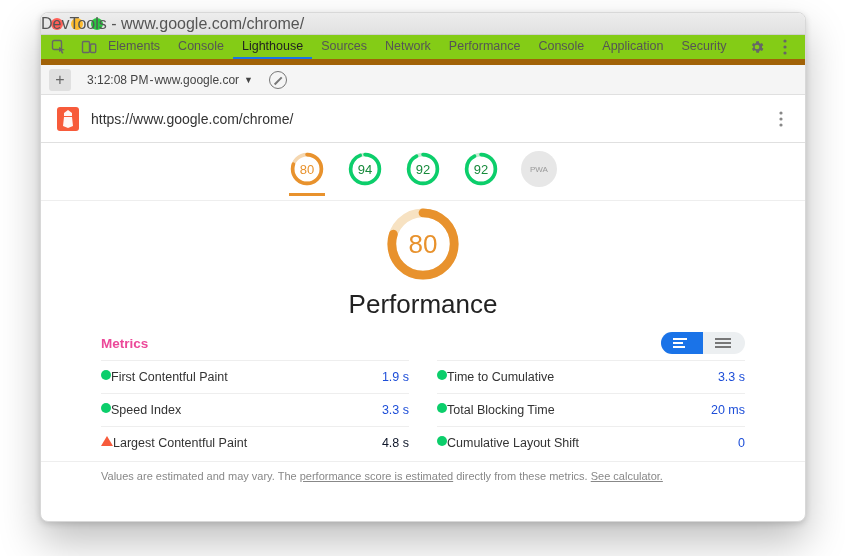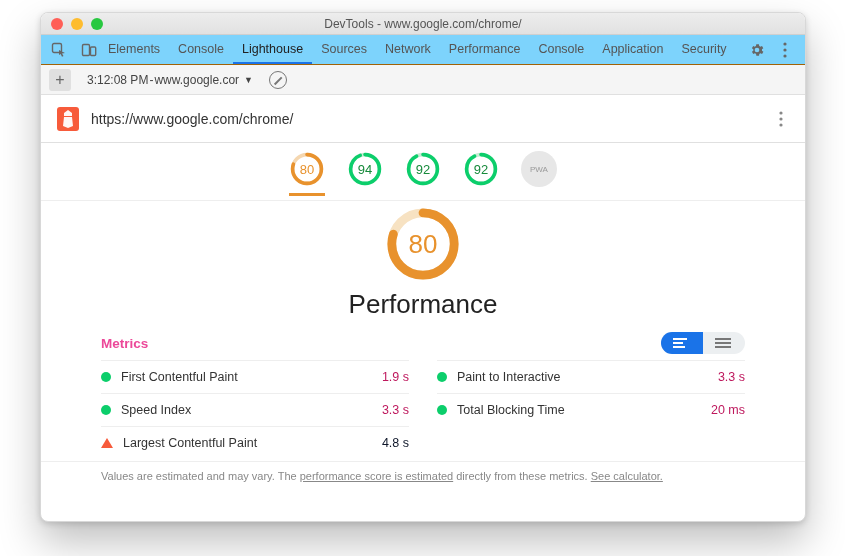--- a/index.html
+++ b/index.html
@@ -20,28 +20,28 @@
   
   .titlebar {
     height: 22px; background: linear-gradient(#ededed,#e1e1e1);
     border-bottom: 1px solid #cfcfcf;
     display: flex; align-items: center; position: relative;
   }
   .traffic { display: flex; gap: 8px; margin-left: 10px; }
   .tl-dot { width: 12px; height: 12px; border-radius: 6px; }
   .r { background:#ff5f57; } .y{background:#febc2e;} .g{background:#28c840;}
   .titlebar-title {
-    position: absolute; left: 0; right: 0; text-align: center;
-    font-size: 12px; color:#555;
+    position: absolute; left: 0; right: 0; text-align: left;
+    font-size: 16px; color:#555;
   }
 
   
   .tabsrow {
     height: 30px; display: flex; align-items: stretch;
-    background: #7dd3fc; border-bottom: 1px solid #a16207;
+    background: #84cc16; border-bottom: 6px solid #a16207;
     font-size: 12.5px; color:#555;
   }
   .tabs-left { display:flex; align-items:center; gap:10px; padding-left:8px;}
   .sq { width:20px; height:20px; display:flex; align-items:center; justify-content:center;}
   .tab { padding: 0 9px; display:flex; align-items:center; cursor:pointer; border-bottom:2px solid transparent;}
   .tab.active { color:#222; border-bottom:2px solid #1a73e8; }
   .tabsrow .spacer { flex:1; }
   .tabs-right { display:flex; align-items:center; gap:12px; padding-right:12px;}
   .gear, .vdots { width:16px; height:16px; display:flex; align-items:center; justify-content:center; color:#666;}
 
@@ -87,26 +87,26 @@
   .metrics-wrap{ padding:8px 60px 0;}
   .metrics-header{ display:flex; align-items:center; justify-content:space-between;}
   .metrics-title{ font-size:13.5px; font-weight:600; color:#ec4899;}
   .toggle{ display:flex; background:#eceff1; border-radius:16px; overflow:hidden;}
   .toggle .seg{ padding:5px 12px; display:flex; align-items:center; justify-content:center;}
   .toggle .seg.active{ background:#1a73e8;}
   .seg svg{display:block;}
 
   .metrics-grid{ display:grid; grid-template-columns:1fr 28px 1fr; column-gap:0; row-gap:0; margin-top:6px;}
   .mrow{ display:flex; align-items:center; justify-content:space-between; padding:9px 0; border-top:1px solid #eee;}
-  .mrow .left{ display:flex; align-items:center; gap:10px;}
+  .mrow .left{ display:flex; align-items:flex-start; }
   .mname{ font-size:12.5px; color:#333; }
   .mval{ font-size:12.5px; font-weight:500;}
   .dot{ width:10px; height:10px; background:#0cce6b; border-radius:50%;}
   .tri{ width:0; height:0; border-left:6px solid transparent; border-right:6px solid transparent; border-bottom:10px solid #f75b3b;}
-  .val-green{ color:#be185d;}
+  .val-green{ color:#1d4ed8;}
   .val-orange{ color:#0f172a;}
 
   .footnote{ padding:8px 60px 0; font-size:11px; color:#888; border-top:1px solid #eee; margin-top:2px;}
   .footnote a{ color:#888; text-decoration:underline;}
 
 </style>
 </head>
 <body>
 
 <div class="window">
@@ -288,21 +288,21 @@
         <div class="left">
             <div class="dot"></div>
             <span class="mname">First Contentful Paint</span>
           </div>
         <span class="mval val-green">1.9 s</span>
       </div>
       <div></div>
       <div class="mrow">
         <div class="left">
             <div class="dot"></div>
-            <span class="mname">Paint to Interactive</span>
+            <span class="mname">Time to Cumulative</span>
           </div>
         <span class="mval val-green">3.3 s</span>
       </div>
 
       <div class="mrow">
         <div class="left">
             <div class="dot"></div>
             <span class="mname">Speed Index</span>
           </div>
         <span class="mval val-green">3.3 s</span>
@@ -317,20 +317,27 @@
       </div>
 
       <div class="mrow">
         <div class="left">
             <div class="tri"></div>
             <span class="mname">Largest Contentful Paint</span>
           </div>
         <span class="mval val-orange">4.8 s</span>
       </div>
       <div></div>
+      <div class="mrow">
+        <div class="left">
+            <div class="dot"></div>
+            <span class="mname">Cumulative Layout Shift</span>
+          </div>
+        <span class="mval val-green">0</span>
+      </div>
     </div>
   </div>
 
   <div class="footnote">
     <span>Values are estimated and may vary. The </span><a href="#">performance score is estimated</a><span> directly from these metrics. </span><a href="#">See calculator.</a>
   </div>
 
 </div>
 
 </body></html>

